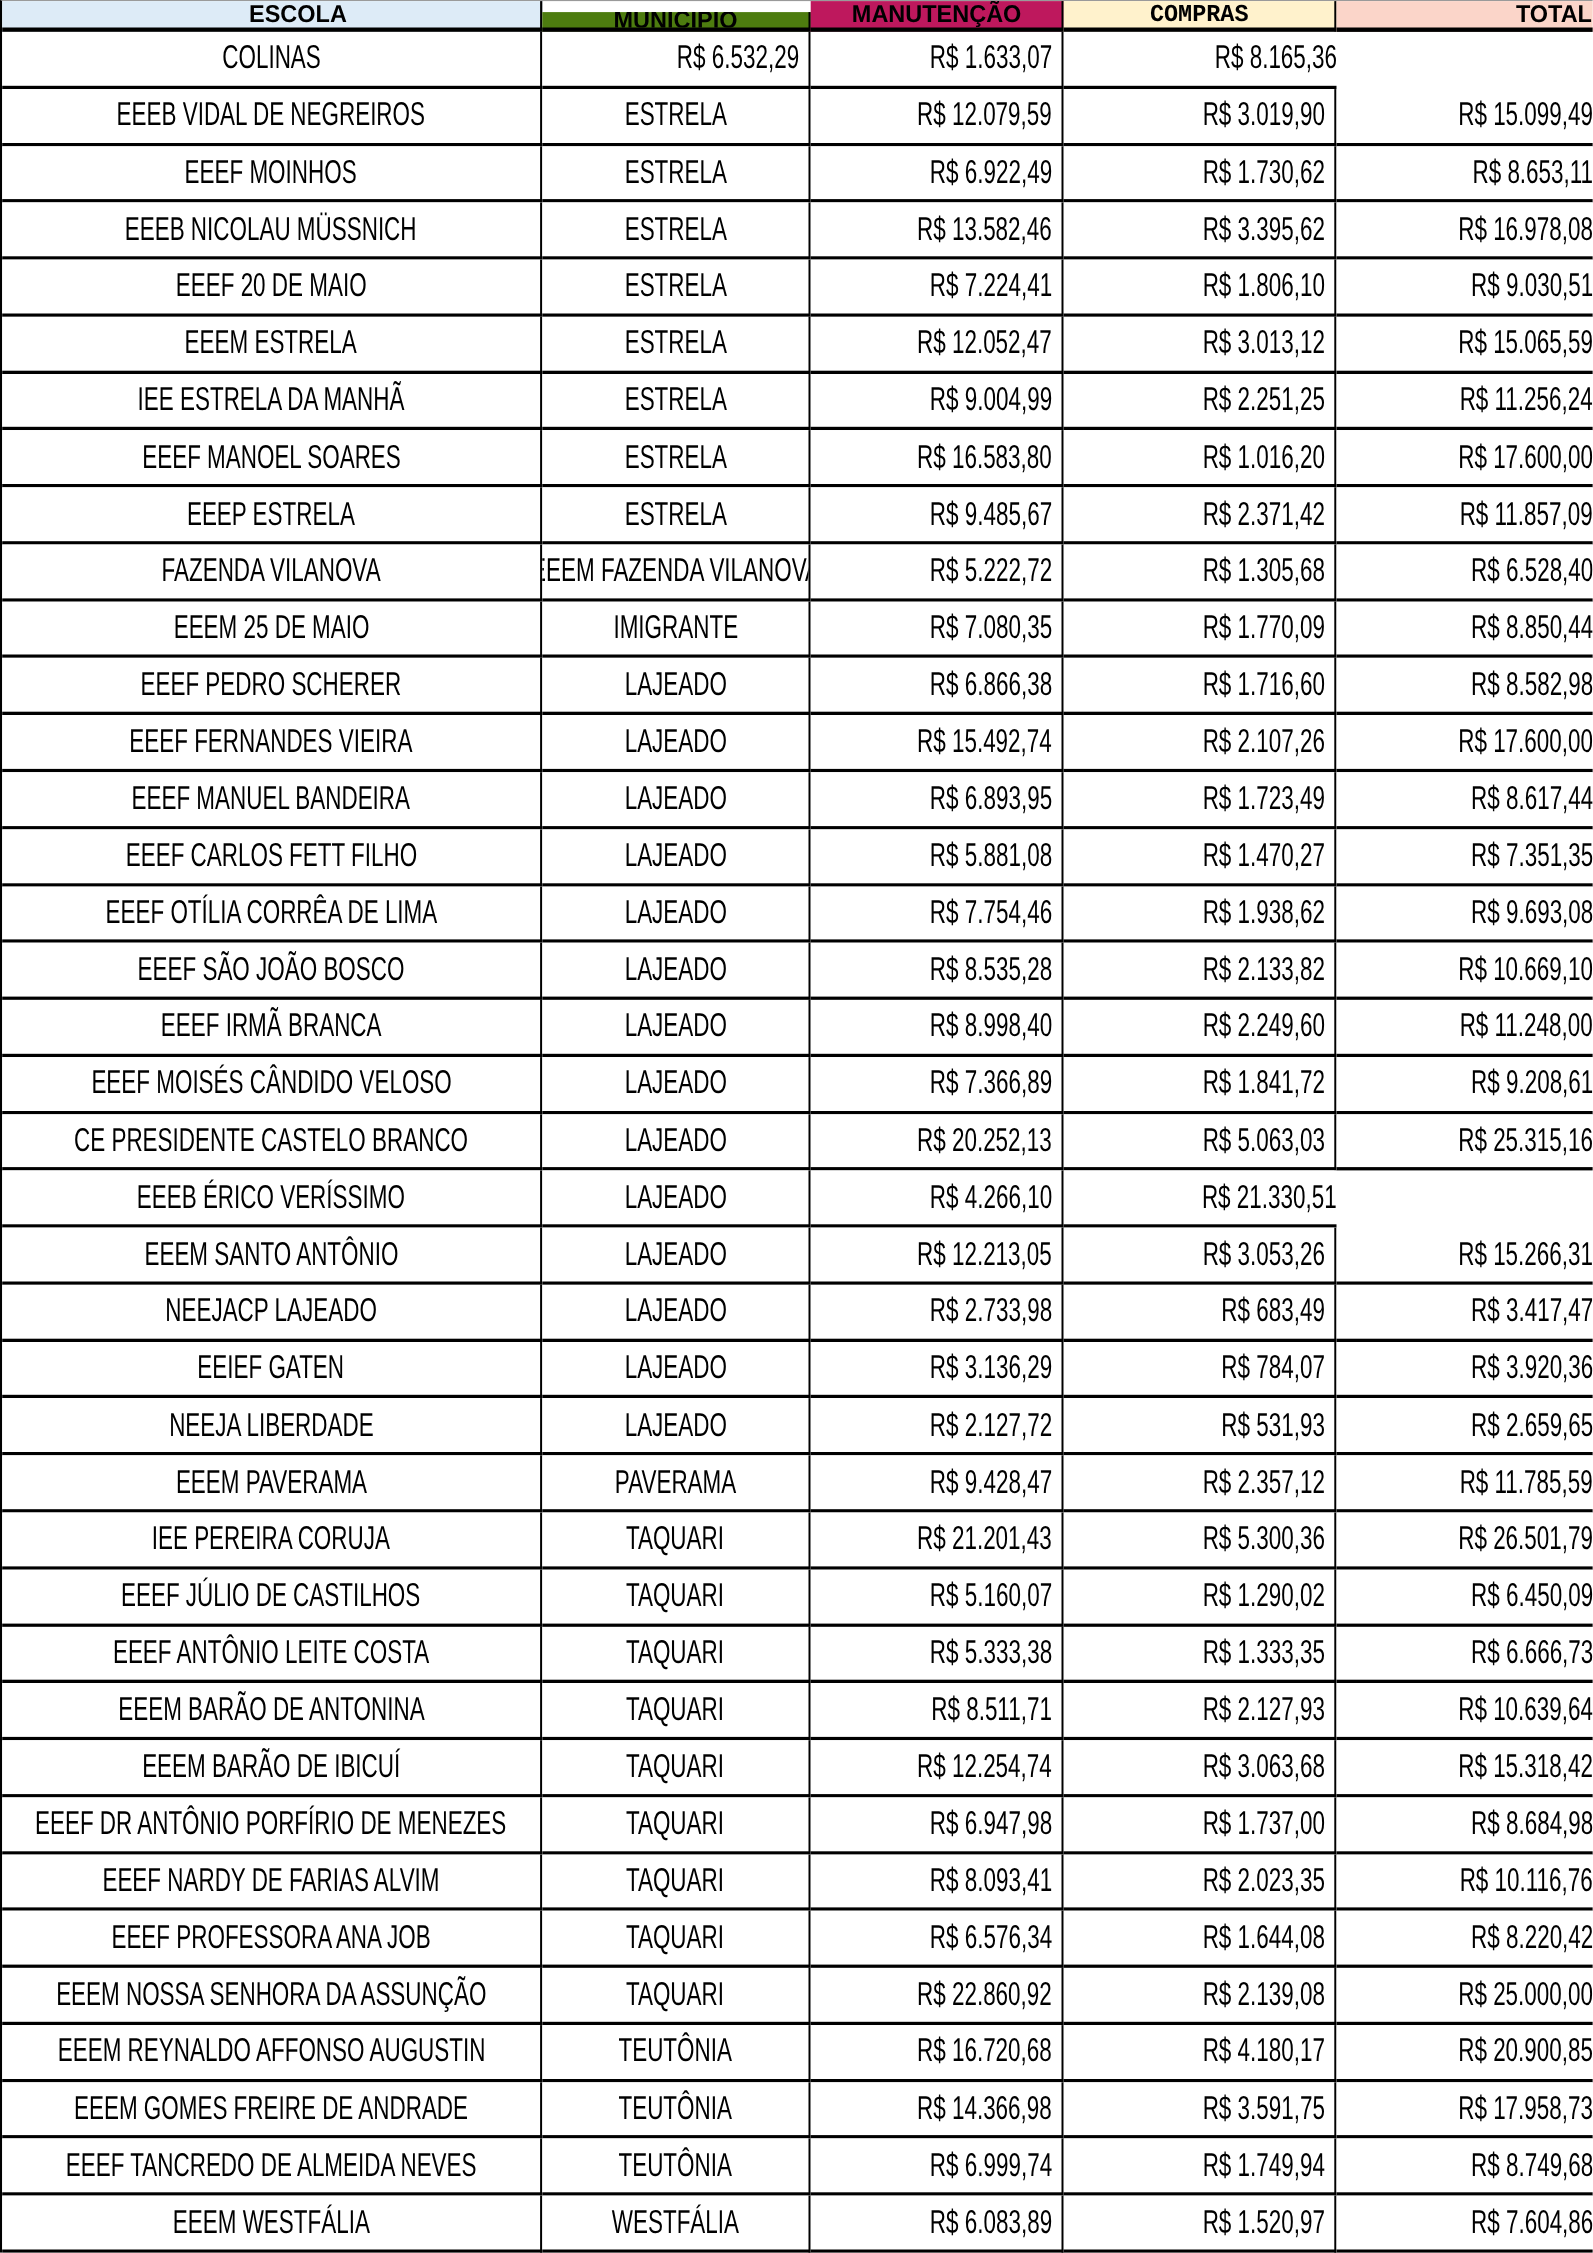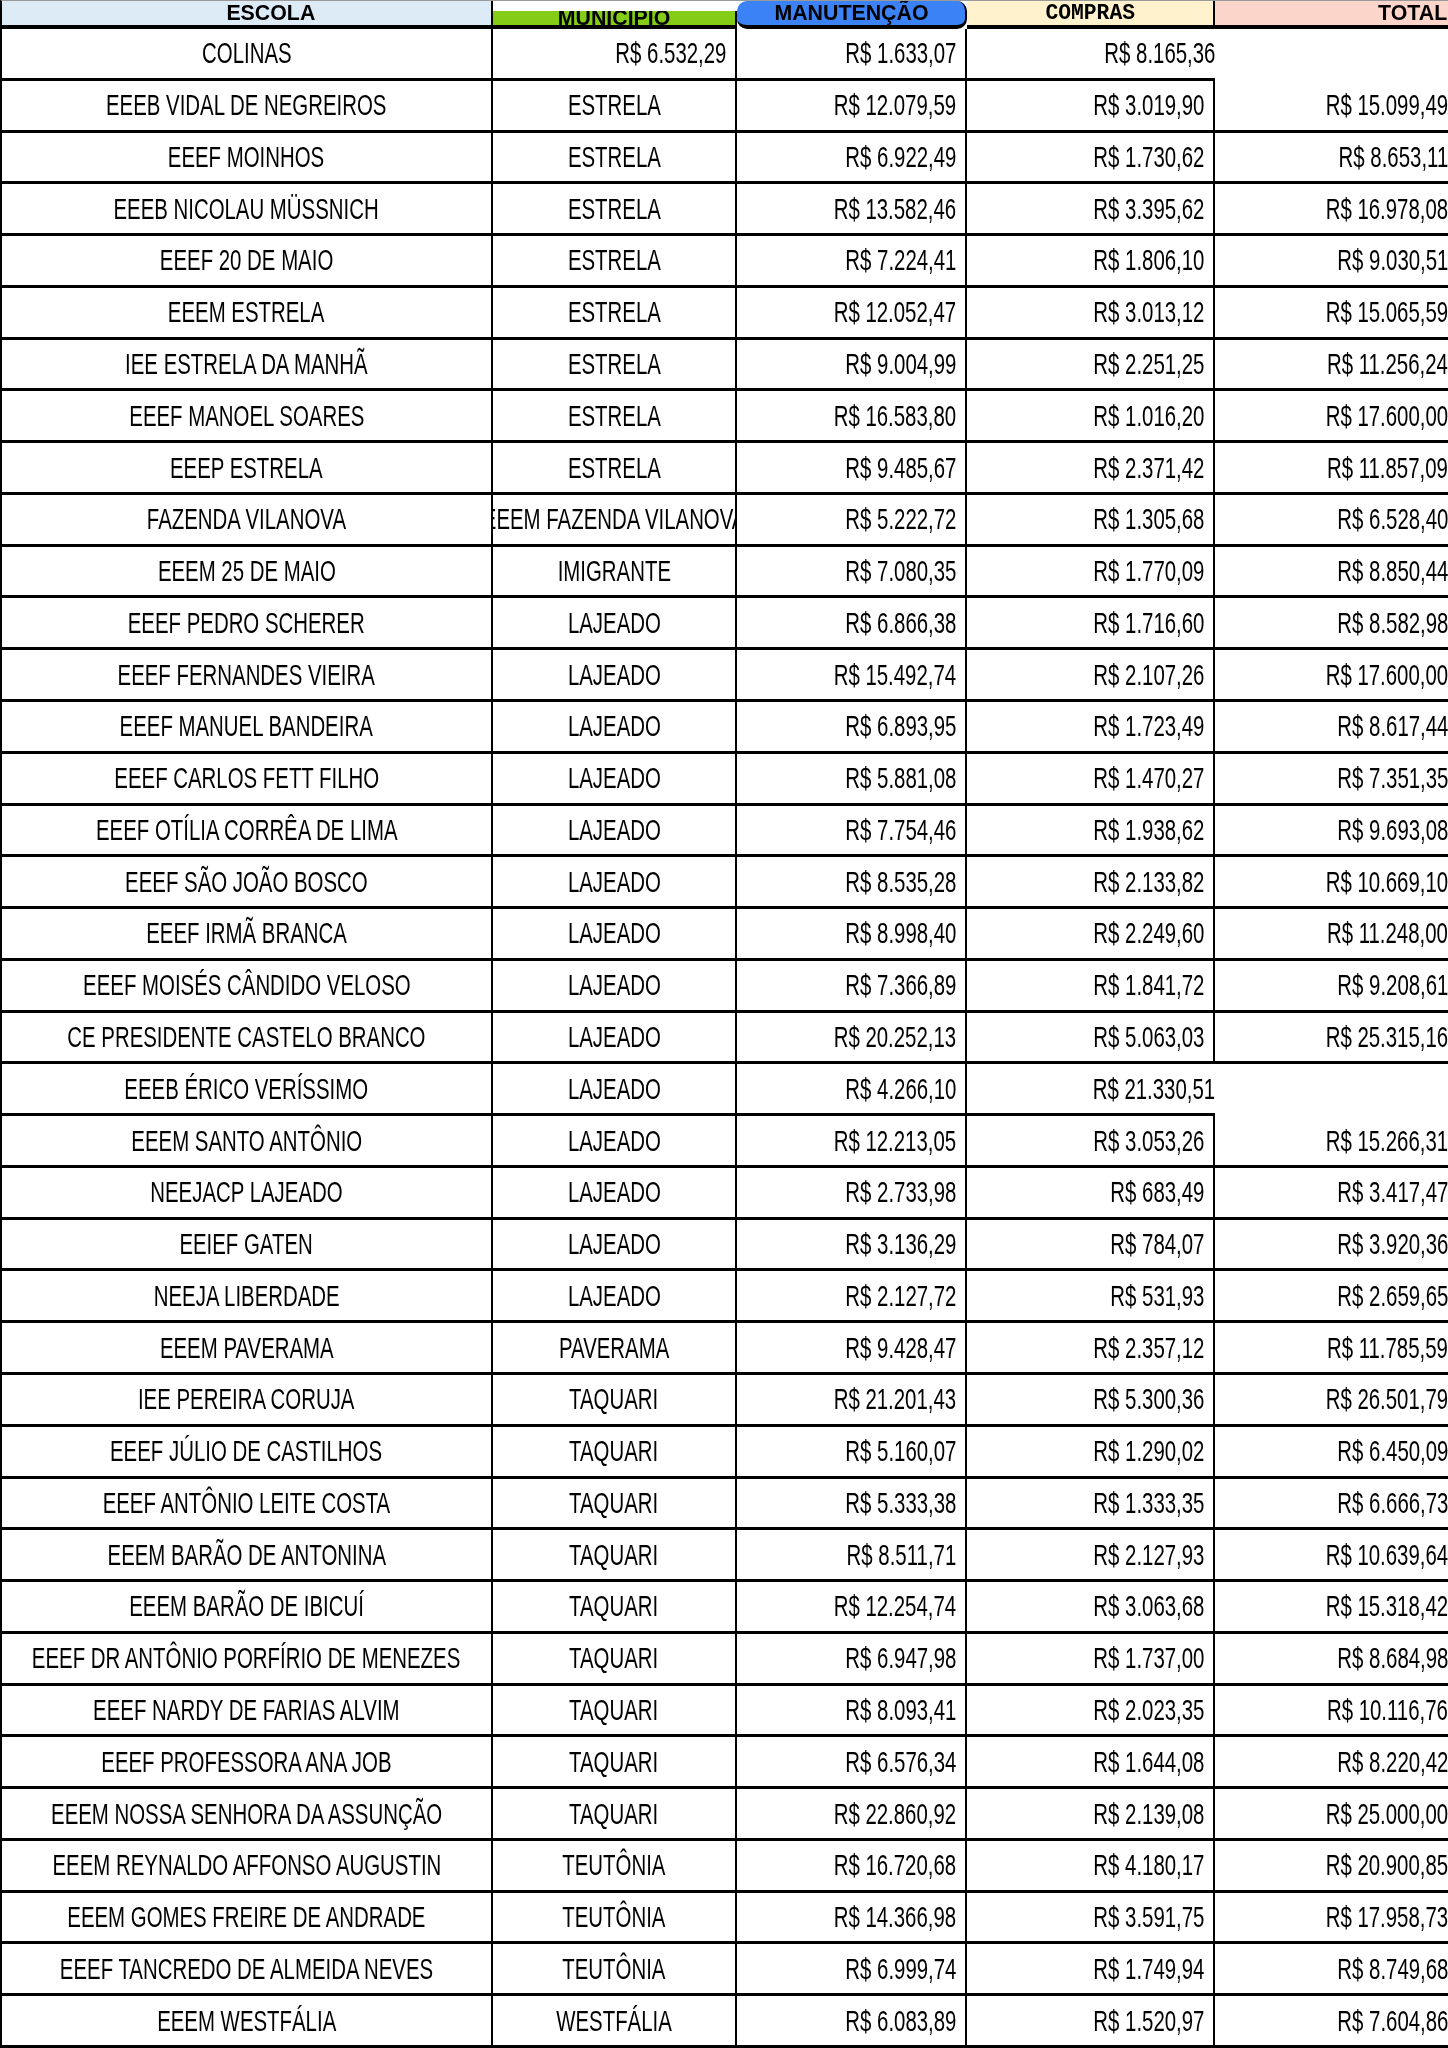--- a/index.html
+++ b/index.html
@@ -70,24 +70,24 @@
   }
 </style>
 </head>
 <body>
 
 <div id="tbl">
   <div class="row">
     <div class="cell hcell" style="background: rgb(221, 235, 247); padding-left: 48px;">
       <span>ESCOLA</span>
     </div>
-    <div class="cell hcell" style="background: #84cc16; margin-top: 10px;">
+    <div class="cell hcell" style="background: #4d7c0f; margin-top: 10px;">
       <span>MUNICÍPIO</span>
     </div>
-    <div class="cell hcell" style="background: #3b82f6; border-radius: 10px;">
+    <div class="cell hcell" style="background: #be185d;">
       <span>MANUTENÇÃO</span>
     </div>
     <div class="cell hcell" style="background: rgb(255, 242, 204); font-family: Liberation Mono, monospace;">
       <span>COMPRAS</span>
     </div>
     <div class="cell hcell" style="background: rgb(251, 213, 201);">
       <span>TOTAL</span>
     </div>
   </div>
 <div class="row">

